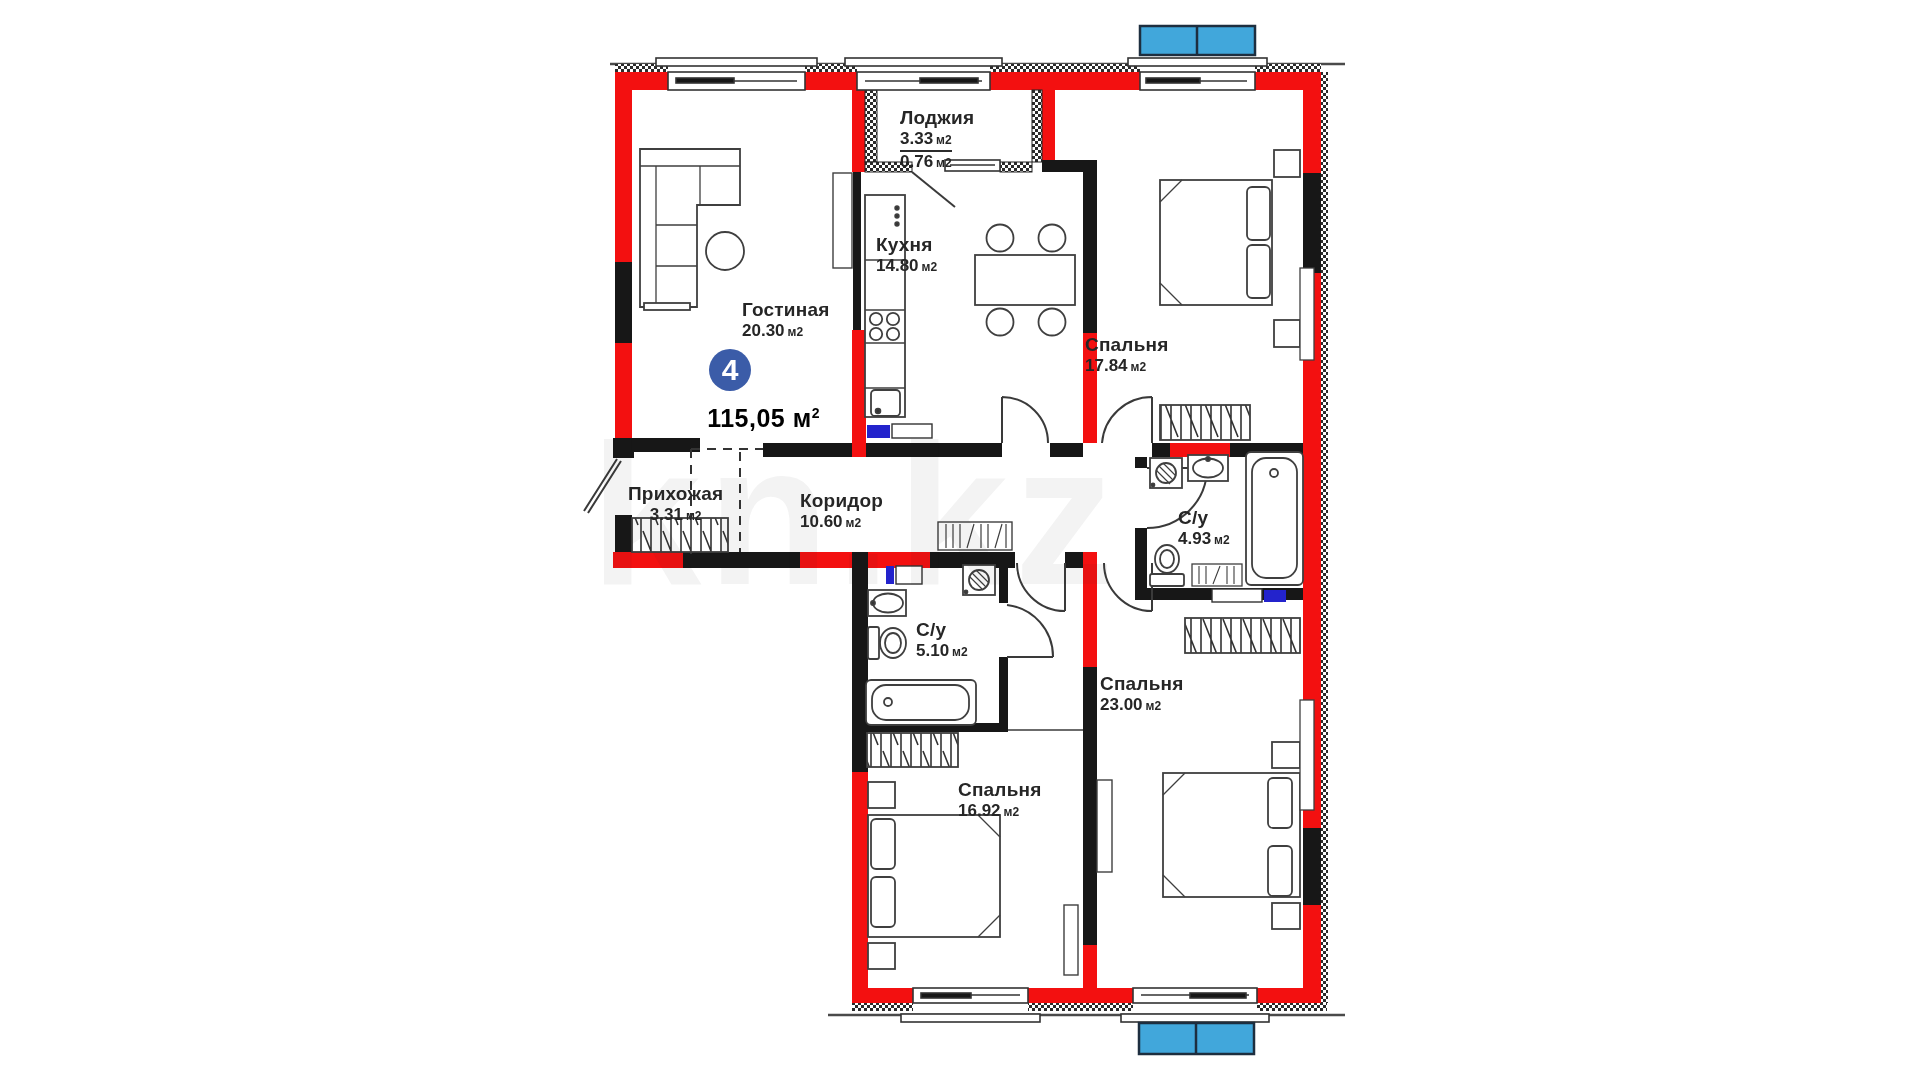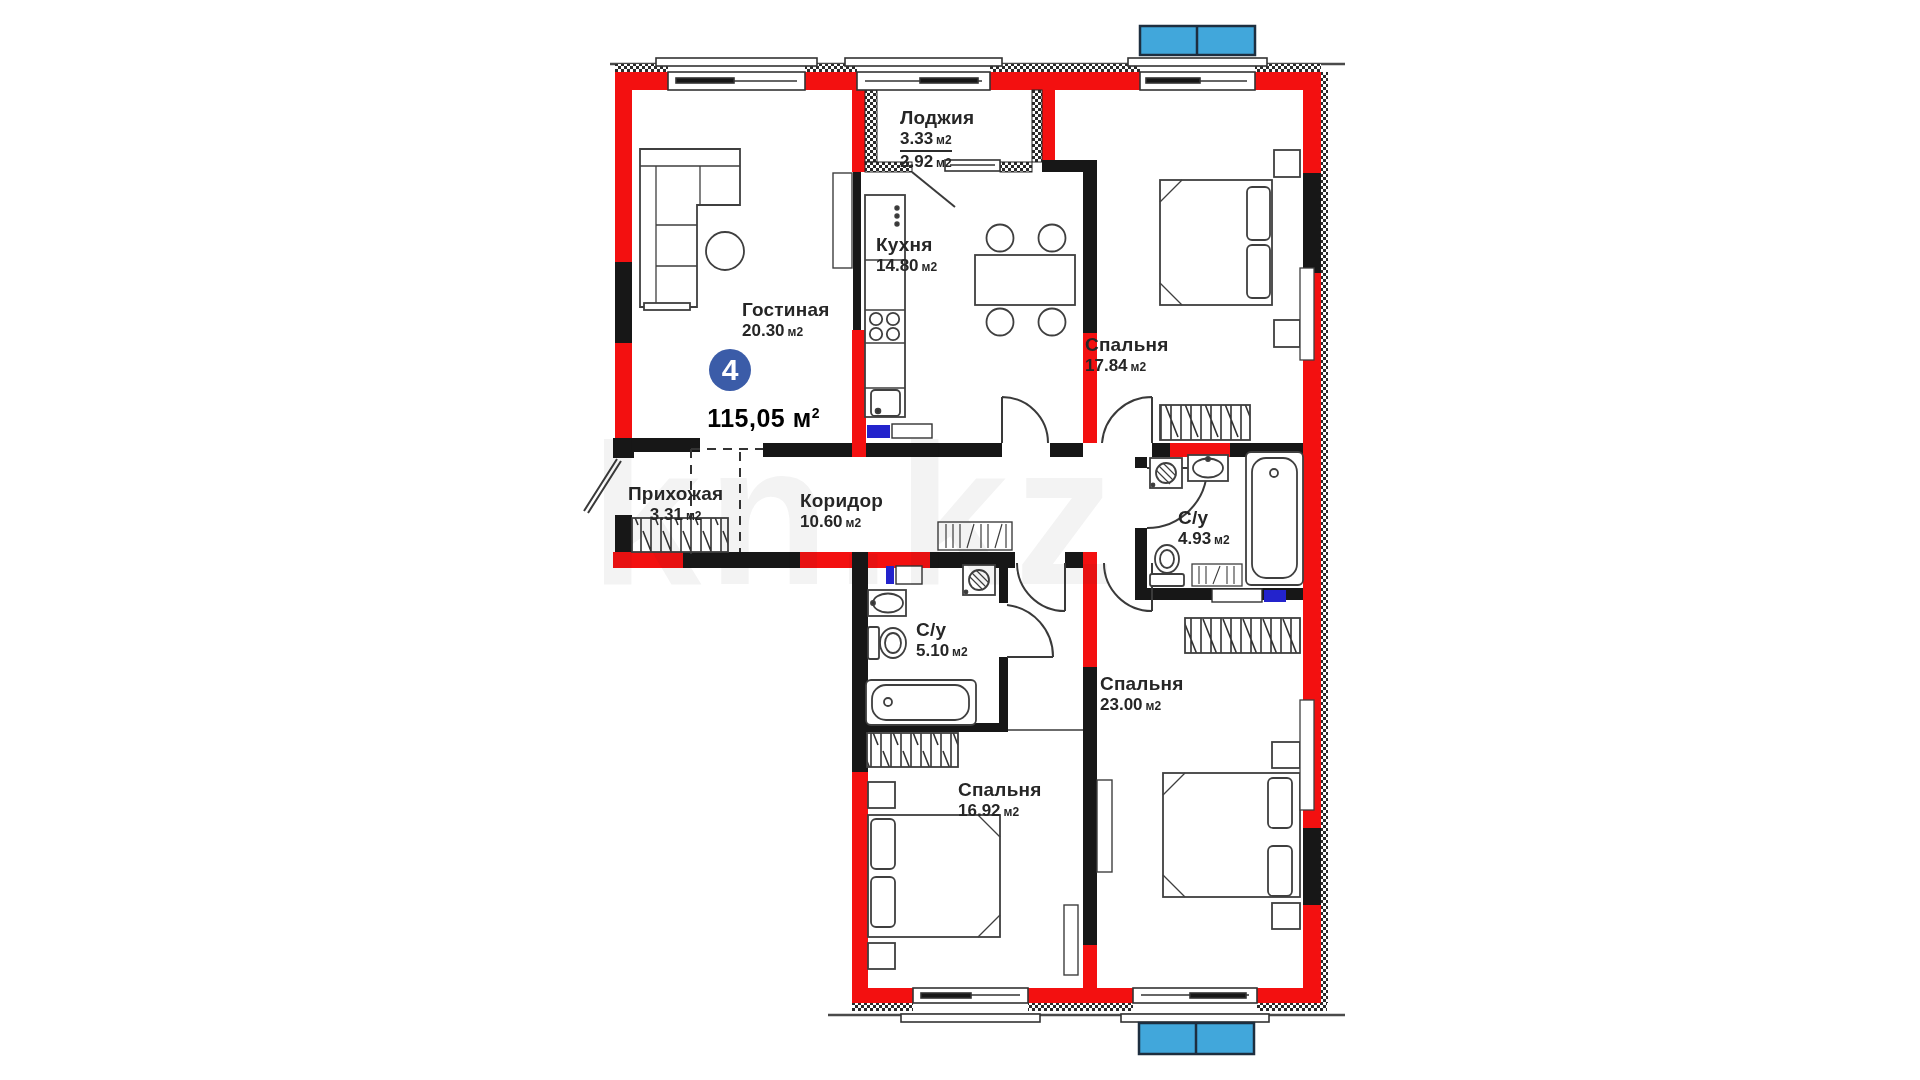--- a/index.html
+++ b/index.html
@@ -334,21 +334,21 @@
     </g>
   </g>
 </svg>
 
 <div class="watermark">kn.kz</div>
 
 <div class="labels">
   <div class="room-label" style="left:900px;top:94px;">
     <div class="nm">Лоджия</div>
     <div class="frac"><span class="ar">3.33</span><span class="un">м2</span></div>
-    <div><span class="ar">2.92</span><span class="un">м2</span></div>
+    <div><span class="ar">0.76</span><span class="un">м2</span></div>
   </div>
   <div class="room-label" style="left:876px;top:221px;">
     <div class="nm">Кухня</div>
     <div><span class="ar">14.80</span><span class="un">м2</span></div>
   </div>
   <div class="room-label" style="left:742px;top:286px;">
     <div class="nm">Гостиная</div>
     <div><span class="ar">20.30</span><span class="un">м2</span></div>
   </div>
   <div class="room-label" style="left:1085px;top:321px;">

